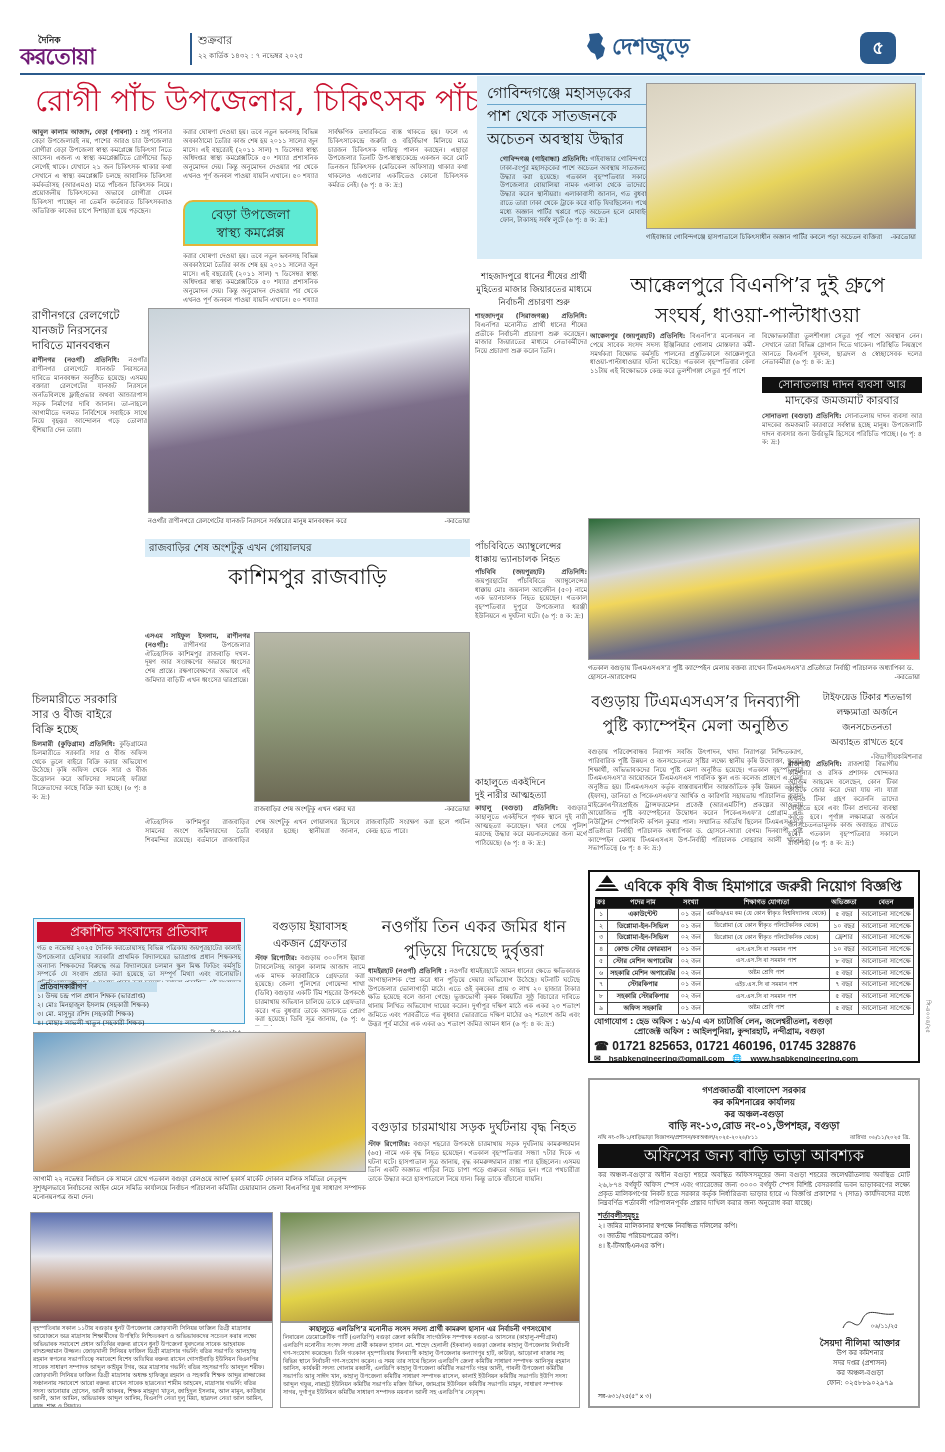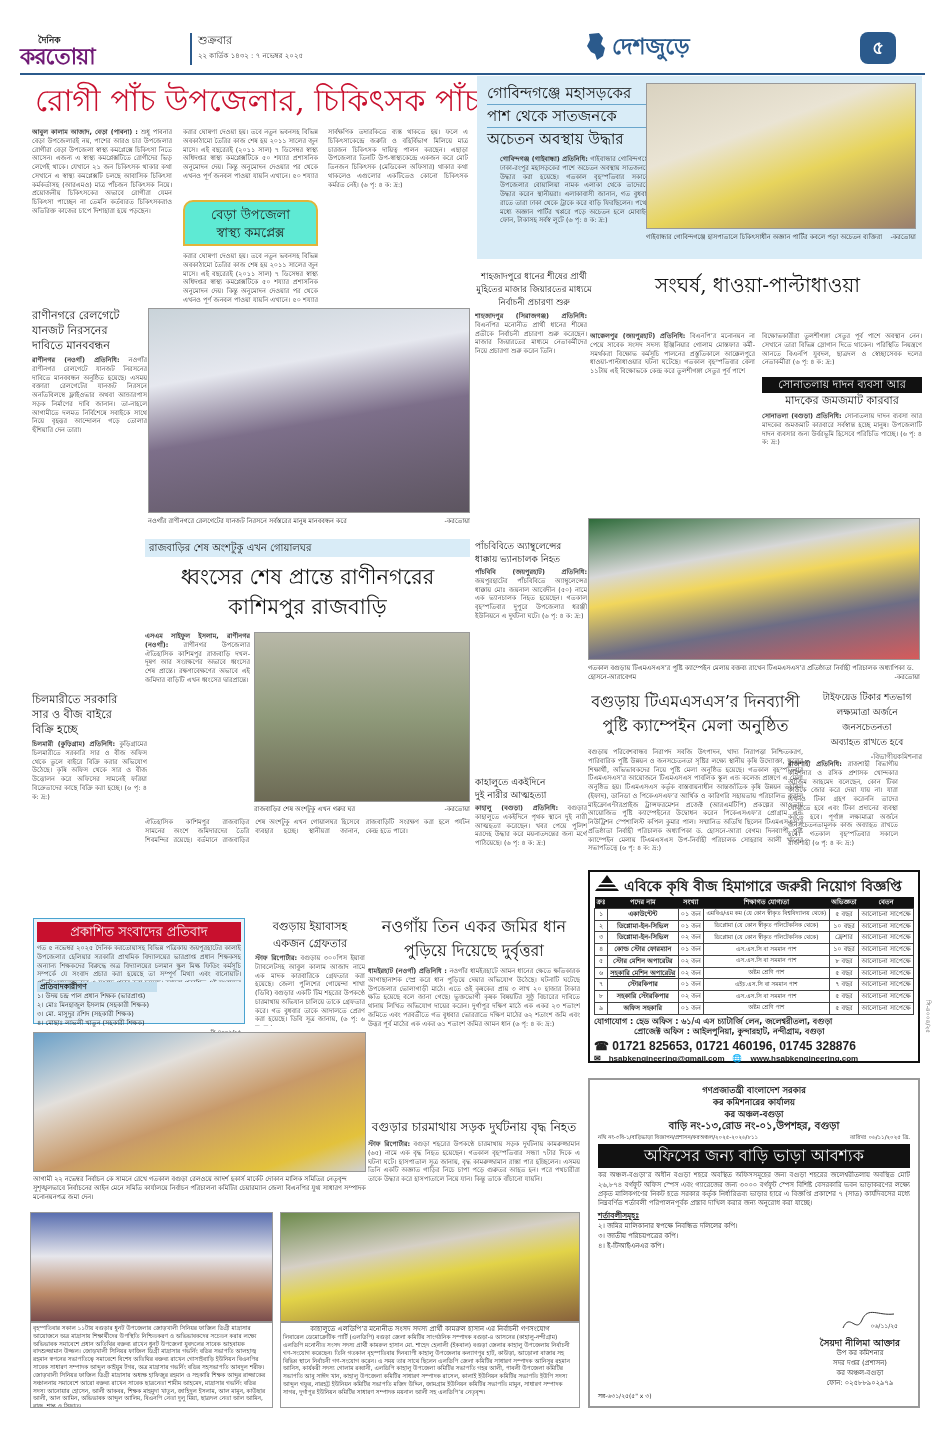--- a/index.html
+++ b/index.html
@@ -73,20 +73,21 @@
   <span style="float:right">-করতোয়া</span>
 </div>
 
 <div class="abs h-serif" style="left:475px;top:270px;width:118px;font-size:8.5px;line-height:13px;text-align:center;">শাহজাদপুরে ধানের শীষের প্রার্থী মুহিতের মাজার জিয়ারতের মাধ্যমে নির্বাচনী প্রচারণা শুরু</div>
 <div class="abs body-text" style="left:475px;top:312px;width:112px;height:215px;">
   <b>শাহজাদপুর (সিরাজগঞ্জ) প্রতিনিধি:</b>
   <span>বিএনপির মনোনীত প্রার্থী ধানের শীষের প্রতীকে নির্বাচনী প্রচারণা শুরু করেছেন। মাজার জিয়ারতের মাধ্যমে নেতাকর্মীদের নিয়ে প্রচারণা শুরু করেন তিনি।</span>
 </div>
 
 <div class="abs h-serif" style="left:590px;top:270px;width:335px;text-align:center;font-size:20px;line-height:30px;">
+  <div>আক্কেলপুরে বিএনপি’র দুই গ্রুপে</div>
   <div>সংঘর্ষ, ধাওয়া-পাল্টাধাওয়া</div>
 </div>
 <div class="abs body-text" style="left:590px;top:332px;width:165px;height:172px;">
   <b>আক্কেলপুর (জয়পুরহাট) প্রতিনিধি:</b>
   <span>বিএনপি’র মনোনয়ন না পেয়ে সাবেক সংসদ সদস্য ইঞ্জিনিয়ার গোলাম মোস্তফার কর্মী-সমর্থকরা বিক্ষোভ কর্মসূচি পালনের প্রস্তুতিকালে আক্কেলপুরে ধাওয়া-পাল্টাধাওয়ার ঘটনা ঘটেছে। গতকাল বৃহস্পতিবার বেলা ১১টায় এই বিক্ষোভকে কেন্দ্র করে তুলশীগঙ্গা সেতুর পূর্ব পাশে</span>
 </div>
 <div class="abs body-text" style="left:762px;top:332px;width:160px;height:40px;">
   <span>বিক্ষোভকারীরা তুলশীগঙ্গা সেতুর পূর্ব পাশে অবস্থান নেন। সেখানে তারা বিভিন্ন স্লোগান দিতে থাকেন। পরিস্থিতি নিয়ন্ত্রণে আনতে বিএনপি যুবদল, ছাত্রদল ও স্বেচ্ছাসেবক দলের নেতাকর্মীরা</span>
   <span>(৬ পৃ: ৪ ক: দ্র:)</span>
 </div>
@@ -110,21 +111,20 @@
   <span>নওগাঁর রাণীনগর রেলগেটে যানজট নিরসনের দাবিতে মানববন্ধন অনুষ্ঠিত হয়েছে। এসময় বক্তারা রেলগেটের যানজট নিরসনে অনতিবিলম্বে ফ্লাইওভার অথবা আন্ডারপাস সড়ক নির্মাণের দাবি জানান। তা-নাহলে আগামীতে দলমত নির্বিশেষে সবাইকে সাথে নিয়ে বৃহত্তর আন্দোলন গড়ে তোলার হুঁশিয়ারি দেন তারা।</span>
 </div>
 <div class="abs photo" style="left:148px;top:308px;width:322px;height:205px;background:linear-gradient(170deg,#c9d3d9 0%,#e6e8ef 30%,#7d6f8a 55%,#5d5560 100%);"></div>
 <div class="abs caption" style="left:148px;top:517px;width:322px;">
   <span>নওগাঁর রাণীনগরে রেলগেটের যানজট নিরসনে সর্বস্তরের মানুষ মানববন্ধন করে</span>
   <span style="float:right">-করতোয়া</span>
 </div>
 
 <div class="abs" style="left:145px;top:539px;width:325px;height:18px;background:#d9ecf7;font-size:10px;line-height:18px;padding-left:4px;color:#1a1a1a;">রাজবাড়ির শেষ অংশটুকু এখন গোয়ালঘর</div>
 <div class="abs h-serif" style="left:145px;top:562px;width:325px;text-align:center;font-size:21px;line-height:30px;">
-  <div>ধ্বংসের শেষ প্রান্তে রাণীনগরের</div>
   <div>কাশিমপুর রাজবাড়ি</div>
 </div>
 <div class="abs body-text" style="left:145px;top:632px;width:105px;height:170px;">
   <b>এসএম সাইফুল ইসলাম, রাণীনগর (নওগাঁ):</b>
   <span>রাণীনগর উপজেলার ঐতিহাসিক কাশিমপুর রাজবাড়ি দখল-দূষণ আর সংরক্ষণের অভাবে ধ্বংসের শেষ প্রান্তে। রক্ষণাবেক্ষণের অভাবে এই জমিদার বাড়িটি এখন ধ্বংসের দ্বারপ্রান্তে।</span>
 </div>
 <div class="abs photo" style="left:254px;top:632px;width:216px;height:170px;background:linear-gradient(180deg,#b8b8a8 0%,#8f9a7a 50%,#6d6a55 100%);"></div>
 <div class="abs caption" style="left:254px;top:805px;width:216px;">
   <span>রাজবাড়ির শেষ অংশটুকু এখন গরুর ঘর</span>
   <span style="float:right">-করতোয়া</span>
@@ -243,21 +243,21 @@
         <tr>
           <td>৫</td>
           <td style="font-weight: bold;">স্টোর মেশিন অপারেটর</td>
           <td>০২ জন</td>
           <td style="font-size: 5.8px;">এস.এস.সি বা সমমান পাশ</td>
           <td>৮ বছর</td>
           <td>আলোচনা সাপেক্ষে</td>
         </tr>
         <tr>
           <td>৬</td>
-          <td style="font-weight: bold; text-decoration: underline;">সহকারি মেশিন অপারেটর</td>
+          <td style="font-weight: bold;">সহকারি মেশিন অপারেটর</td>
           <td>০২ জন</td>
           <td style="font-size: 5.8px;">অষ্টম শ্রেণি পাশ</td>
           <td>৫ বছর</td>
           <td>আলোচনা সাপেক্ষে</td>
         </tr>
         <tr>
           <td>৭</td>
           <td style="font-weight: bold;">স্টোরকিপার</td>
           <td>০১ জন</td>
           <td style="font-size: 5.8px;">এইচ.এস.সি বা সমমান পাশ</td>
@@ -337,21 +337,21 @@
 <div class="abs body-text" style="left:368px;top:1140px;width:212px;height:65px;">
   <b>স্টাফ রিপোর্টার:</b>
   <span>বগুড়া শহরের উপকণ্ঠে চারমাথায় সড়ক দুর্ঘটনায় কামরুজ্জামান (৬৫) নামে এক বৃদ্ধ নিহত হয়েছেন। গতকাল বৃহস্পতিবার সন্ধ্যা ৭টার দিকে এ ঘটনা ঘটে। হাসপাতাল সূত্র জানায়, বৃদ্ধ কামরুজ্জামান রাস্তা পার হচ্ছিলেন। এসময় তিনি একটি অজ্ঞাত গাড়ির নিচে চাপা পড়ে গুরুতর আহত হন। পরে পথচারীরা তাকে উদ্ধার করে হাসপাতালে নিয়ে যান। কিন্তু তাকে বাঁচানো যায়নি।</span>
 </div>
 
 <div class="abs photo" style="left:30px;top:1212px;width:243px;height:110px;background:linear-gradient(180deg,#5a6fb0 0%,#e6e6ec 40%,#bb8a68 75%,#7a4d4d 100%);"></div>
 <div class="abs caption" style="left:30px;top:1322px;width:243px;height:86px;border:1px solid #999;padding:2px;overflow:hidden;font-size:5.8px;">বৃহস্পতিবার সকাল ১১টায় বগুড়ার ধুনট উপজেলার জোড়খালী সিনিয়র ফাজিল ডিগ্রী মাদ্রাসার আয়োজনে অত্র মাদ্রাসায় শিক্ষার্থীদের উপস্থিতি নিশ্চিতকরণ ও অভিভাবকদের সচেতন করার লক্ষ্যে অভিভাবক সমাবেশে প্রধান অতিথির বক্তব্য রাখেন ধুনট উপজেলা যুবদলের সাবেক আহবায়ক বাদশুজ্জামান উজ্জল। জোড়খালী সিনিয়র ফাজিল ডিগ্রী মাদ্রাসার গভর্নিং বডির সভাপতি আলহাজ্ব রহমান স্বপনের সভাপতিত্বে সমাবেশে বিশেষ অতিথির বক্তব্য রাখেন গোসাইবাড়ি ইউনিয়ন বিএনপির সাবেক সাধারণ সম্পাদক আব্দুল কাইয়ুম টগর, অত্র মাদ্রাসার গভর্নিং বডির সহসভাপতি আবদুল শরীফ। জোড়খালী সিনিয়র ফাজিল ডিগ্রী মাদ্রাসার অধ্যক্ষ হাফিজুর রহমান ও সহকারি শিক্ষক আব্দুর রাজ্জাকের সঞ্চালনায় সমাবেশে আরো বক্তব্য রাখেন সাবেক ছাত্রনেতা শামীম আহমেদ, মাদ্রাসার গভর্নিং বডির সদস্য আনোয়ার হোসেন, আলী আকবর, শিক্ষক মাহমুদা খাতুন, জাহিদুল ইসলাম, আল মামুন, কাউছার আলী, আল আমিন, অভিভাবক আব্দুল আলিম, বিএনপি নেতা দুলু মিয়া, ছাত্রদল নেতা আল আমিন, রাজু, শান্ত ও সিফাত।</div>
 
 <div class="abs photo" style="left:280px;top:1212px;width:300px;height:110px;background:linear-gradient(170deg,#6d8a4c 0%,#d6d0c6 35%,#e2d348 55%,#88623c 100%);"></div>
 <div class="abs" style="left:280px;top:1322px;width:300px;height:86px;border:1px solid #999;padding:2px;overflow:hidden;">
-  <div style="font-size:6.8px;font-weight:normal;text-align:center;">কাহালুতে এলডিপি’র মনোনীত সংসদ সদস্য প্রার্থী কামরুল হাসান এর নির্বাচনী গণসংযোগ</div>
+  <div style="font-size:6.8px;font-weight:bold;text-align:center;">কাহালুতে এলডিপি’র মনোনীত সংসদ সদস্য প্রার্থী কামরুল হাসান এর নির্বাচনী গণসংযোগ</div>
   <div class="caption" style="font-size:5.8px;">লিবারেল ডেমোক্রেটিক পার্টি (এলডিপি) বগুড়া জেলা কমিটির সাংগঠনিক সম্পাদক বগুড়া-৪ আসনের (কাহালু-নন্দীগ্রাম) এলডিপি মনোনীত সংসদ সদস্য প্রার্থী কামরুল হাসান মো. শাহেদ হেলালী (ইকবাল) বগুড়া জেলার কাহালু উপজেলায় নির্বাচনী গণ-সংযোগ করেছেন। তিনি গতকাল বৃহস্পতিবার দিনব্যাপী কাহালু উপজেলার কল্যাণপুর হাট, কাউড়া, আড়োলা বাজার সহ বিভিন্ন স্থানে নির্বাচনী গণ-সংযোগ করেন। এ সময় তার সাথে ছিলেন এলডিপি জেলা কমিটির সাধারণ সম্পাদক আনিসুর রহমান আনিস, কার্যকরী সদস্য গোলাম রব্বানী, এলডিপি কাহালু উপজেলা কমিটির সভাপতি গহর আলী, পাবলী উপজেলা কমিটির সভাপতি আবু সাঈদ খান, কাহালু উপজেলা কমিটির সাধারণ সম্পাদক রাসেল, কালাই ইউনিয়ন কমিটির সভাপতি ইউপি সদস্য আব্দুল গফুর, নারহট্ট ইউনিয়ন কমিটির সভাপতি মজিদ উদ্দিন, জামগ্রাম ইউনিয়ন কমিটির সভাপতি মামুন, সাধারণ সম্পাদক সাগর, দুর্গাপুর ইউনিয়ন কমিটির সাধারণ সম্পাদক ময়নাল আলী সহ এলডিপি’র নেতৃবৃন্দ।</div>
 </div>
 
 <div class="abs" style="left:588px;top:1078px;width:332px;height:330px;border:2px solid #999;padding:4px 8px;">
   <div style="text-align:center;font-size:8.5px;line-height:12px;font-weight:bold;">
     <div>গণপ্রজাতন্ত্রী বাংলাদেশ সরকার</div>
     <div>কর কমিশনারের কার্যালয়</div>
     <div>কর অঞ্চল-বগুড়া</div>
     <div style="font-size:10px;">বাড়ি নং-১৩,রোড নং-০১,উপশহর, বগুড়া</div>
   </div>

